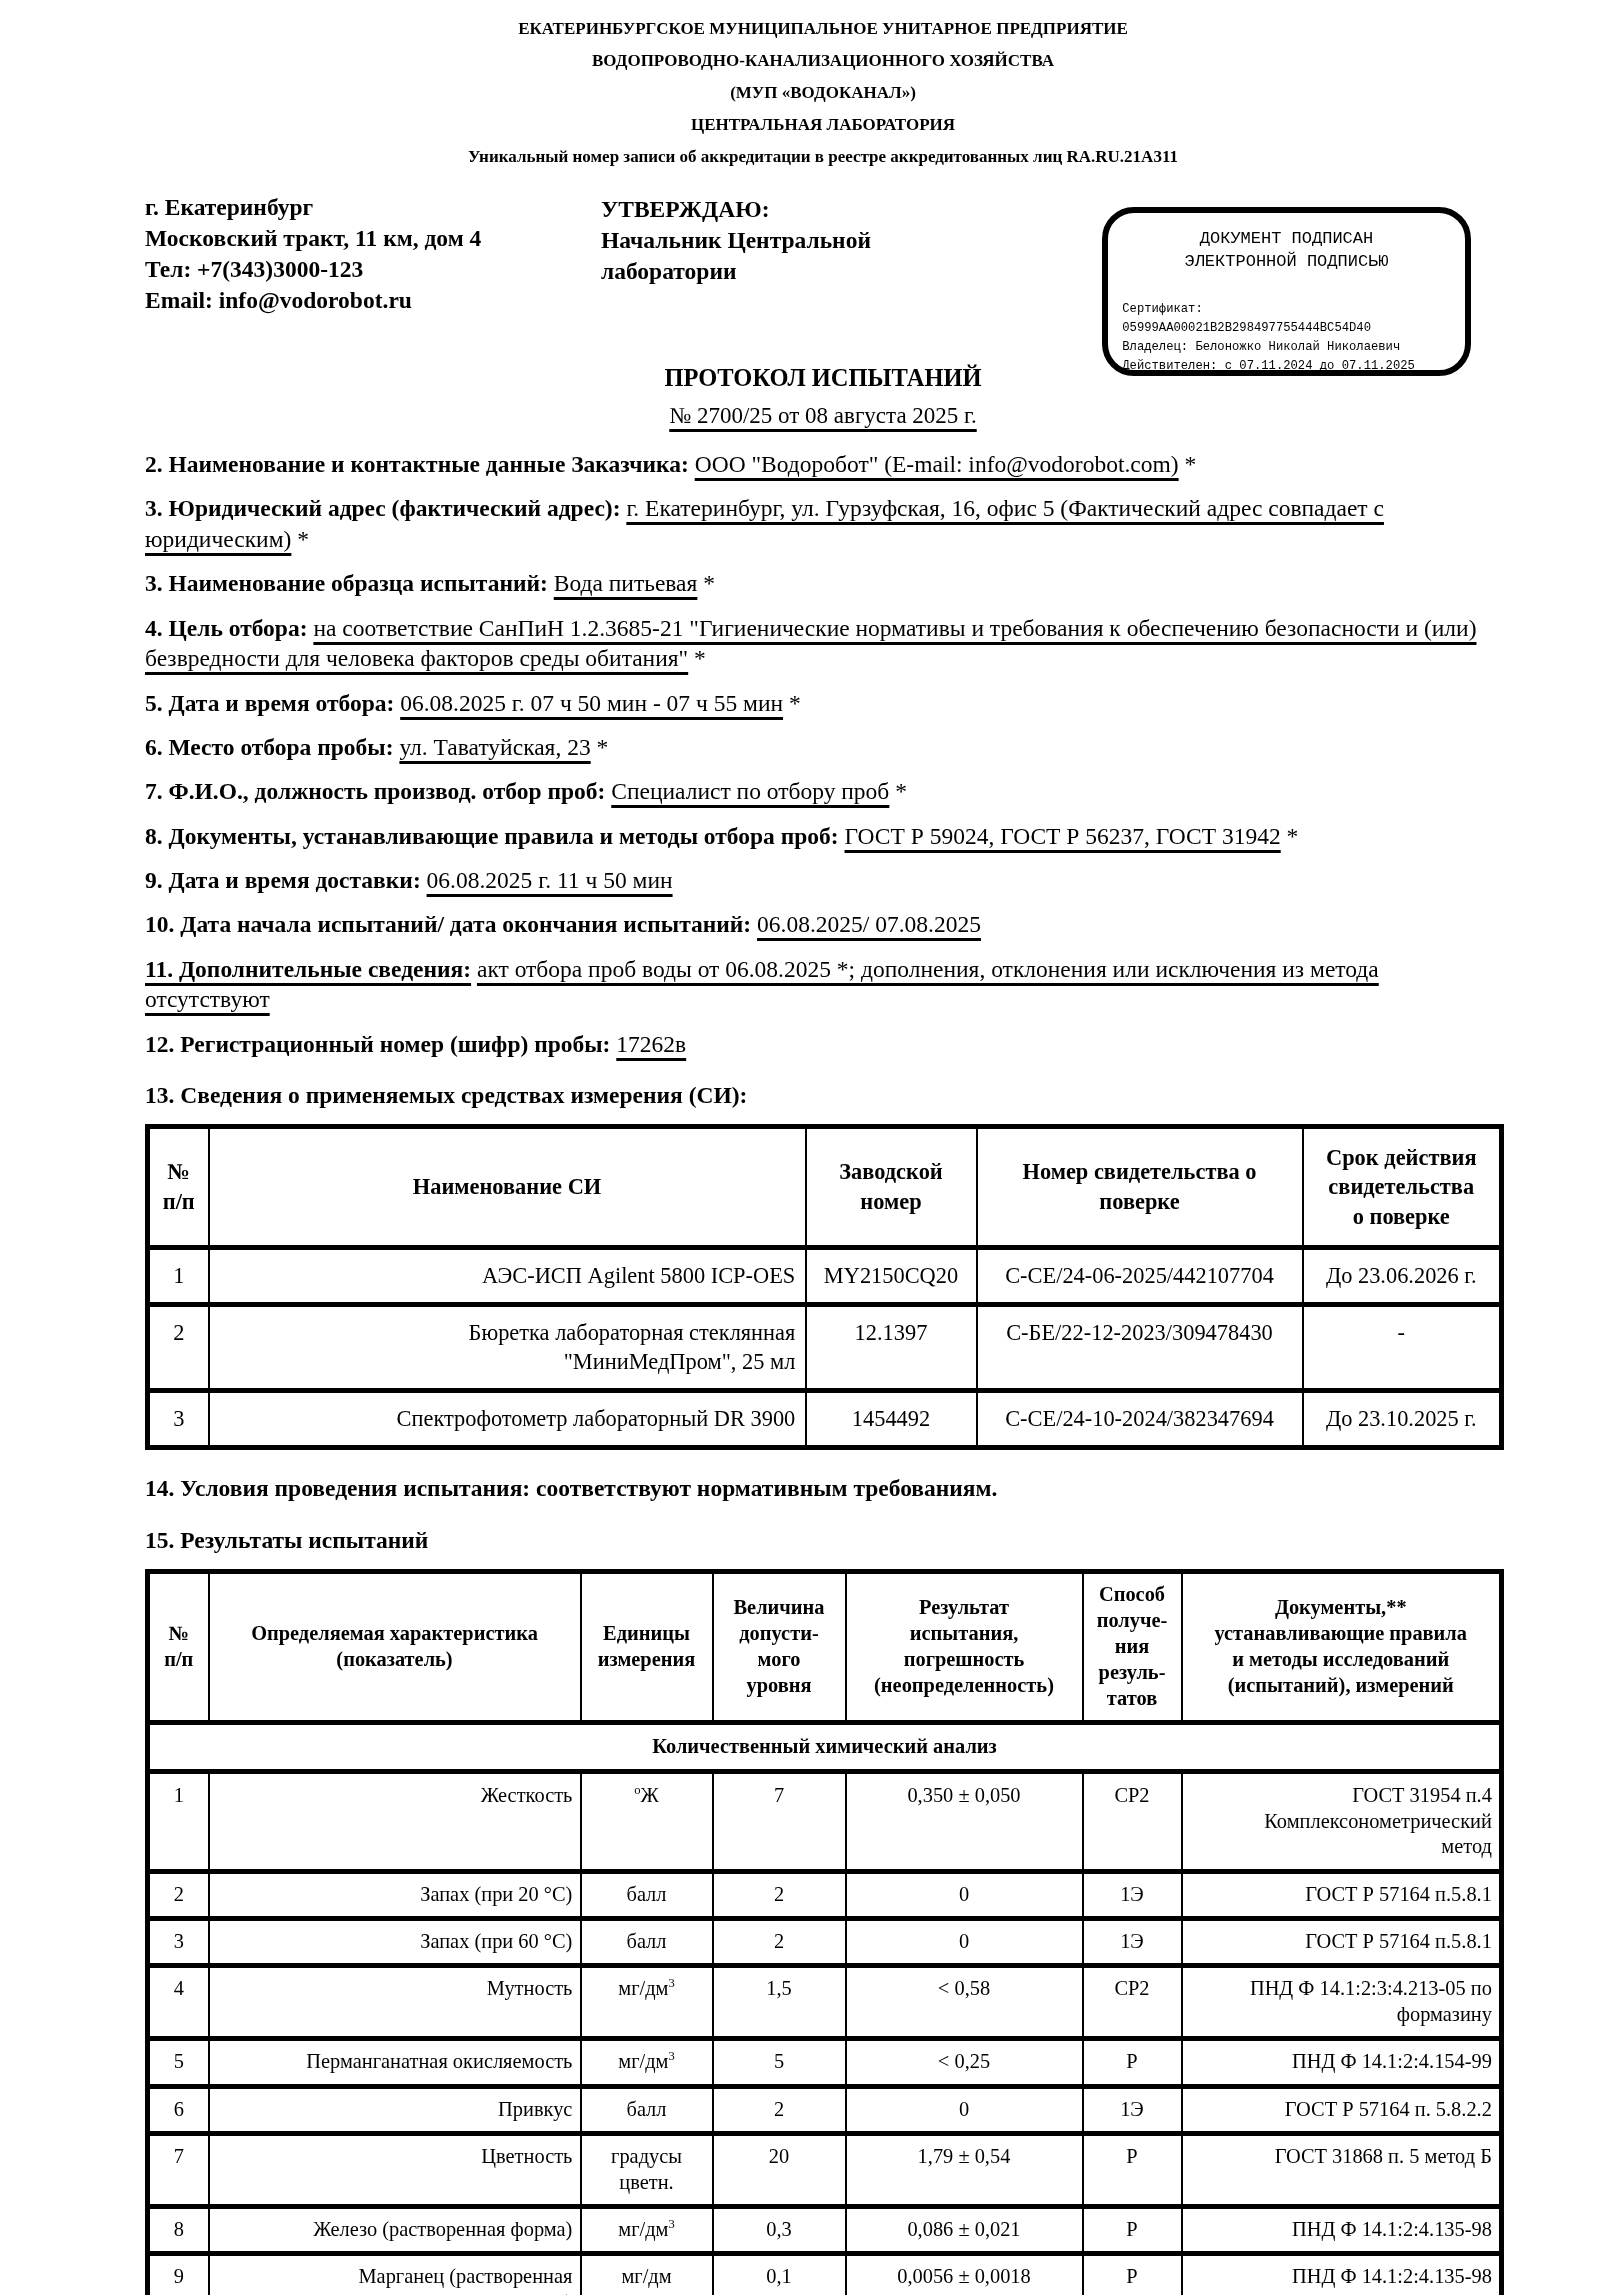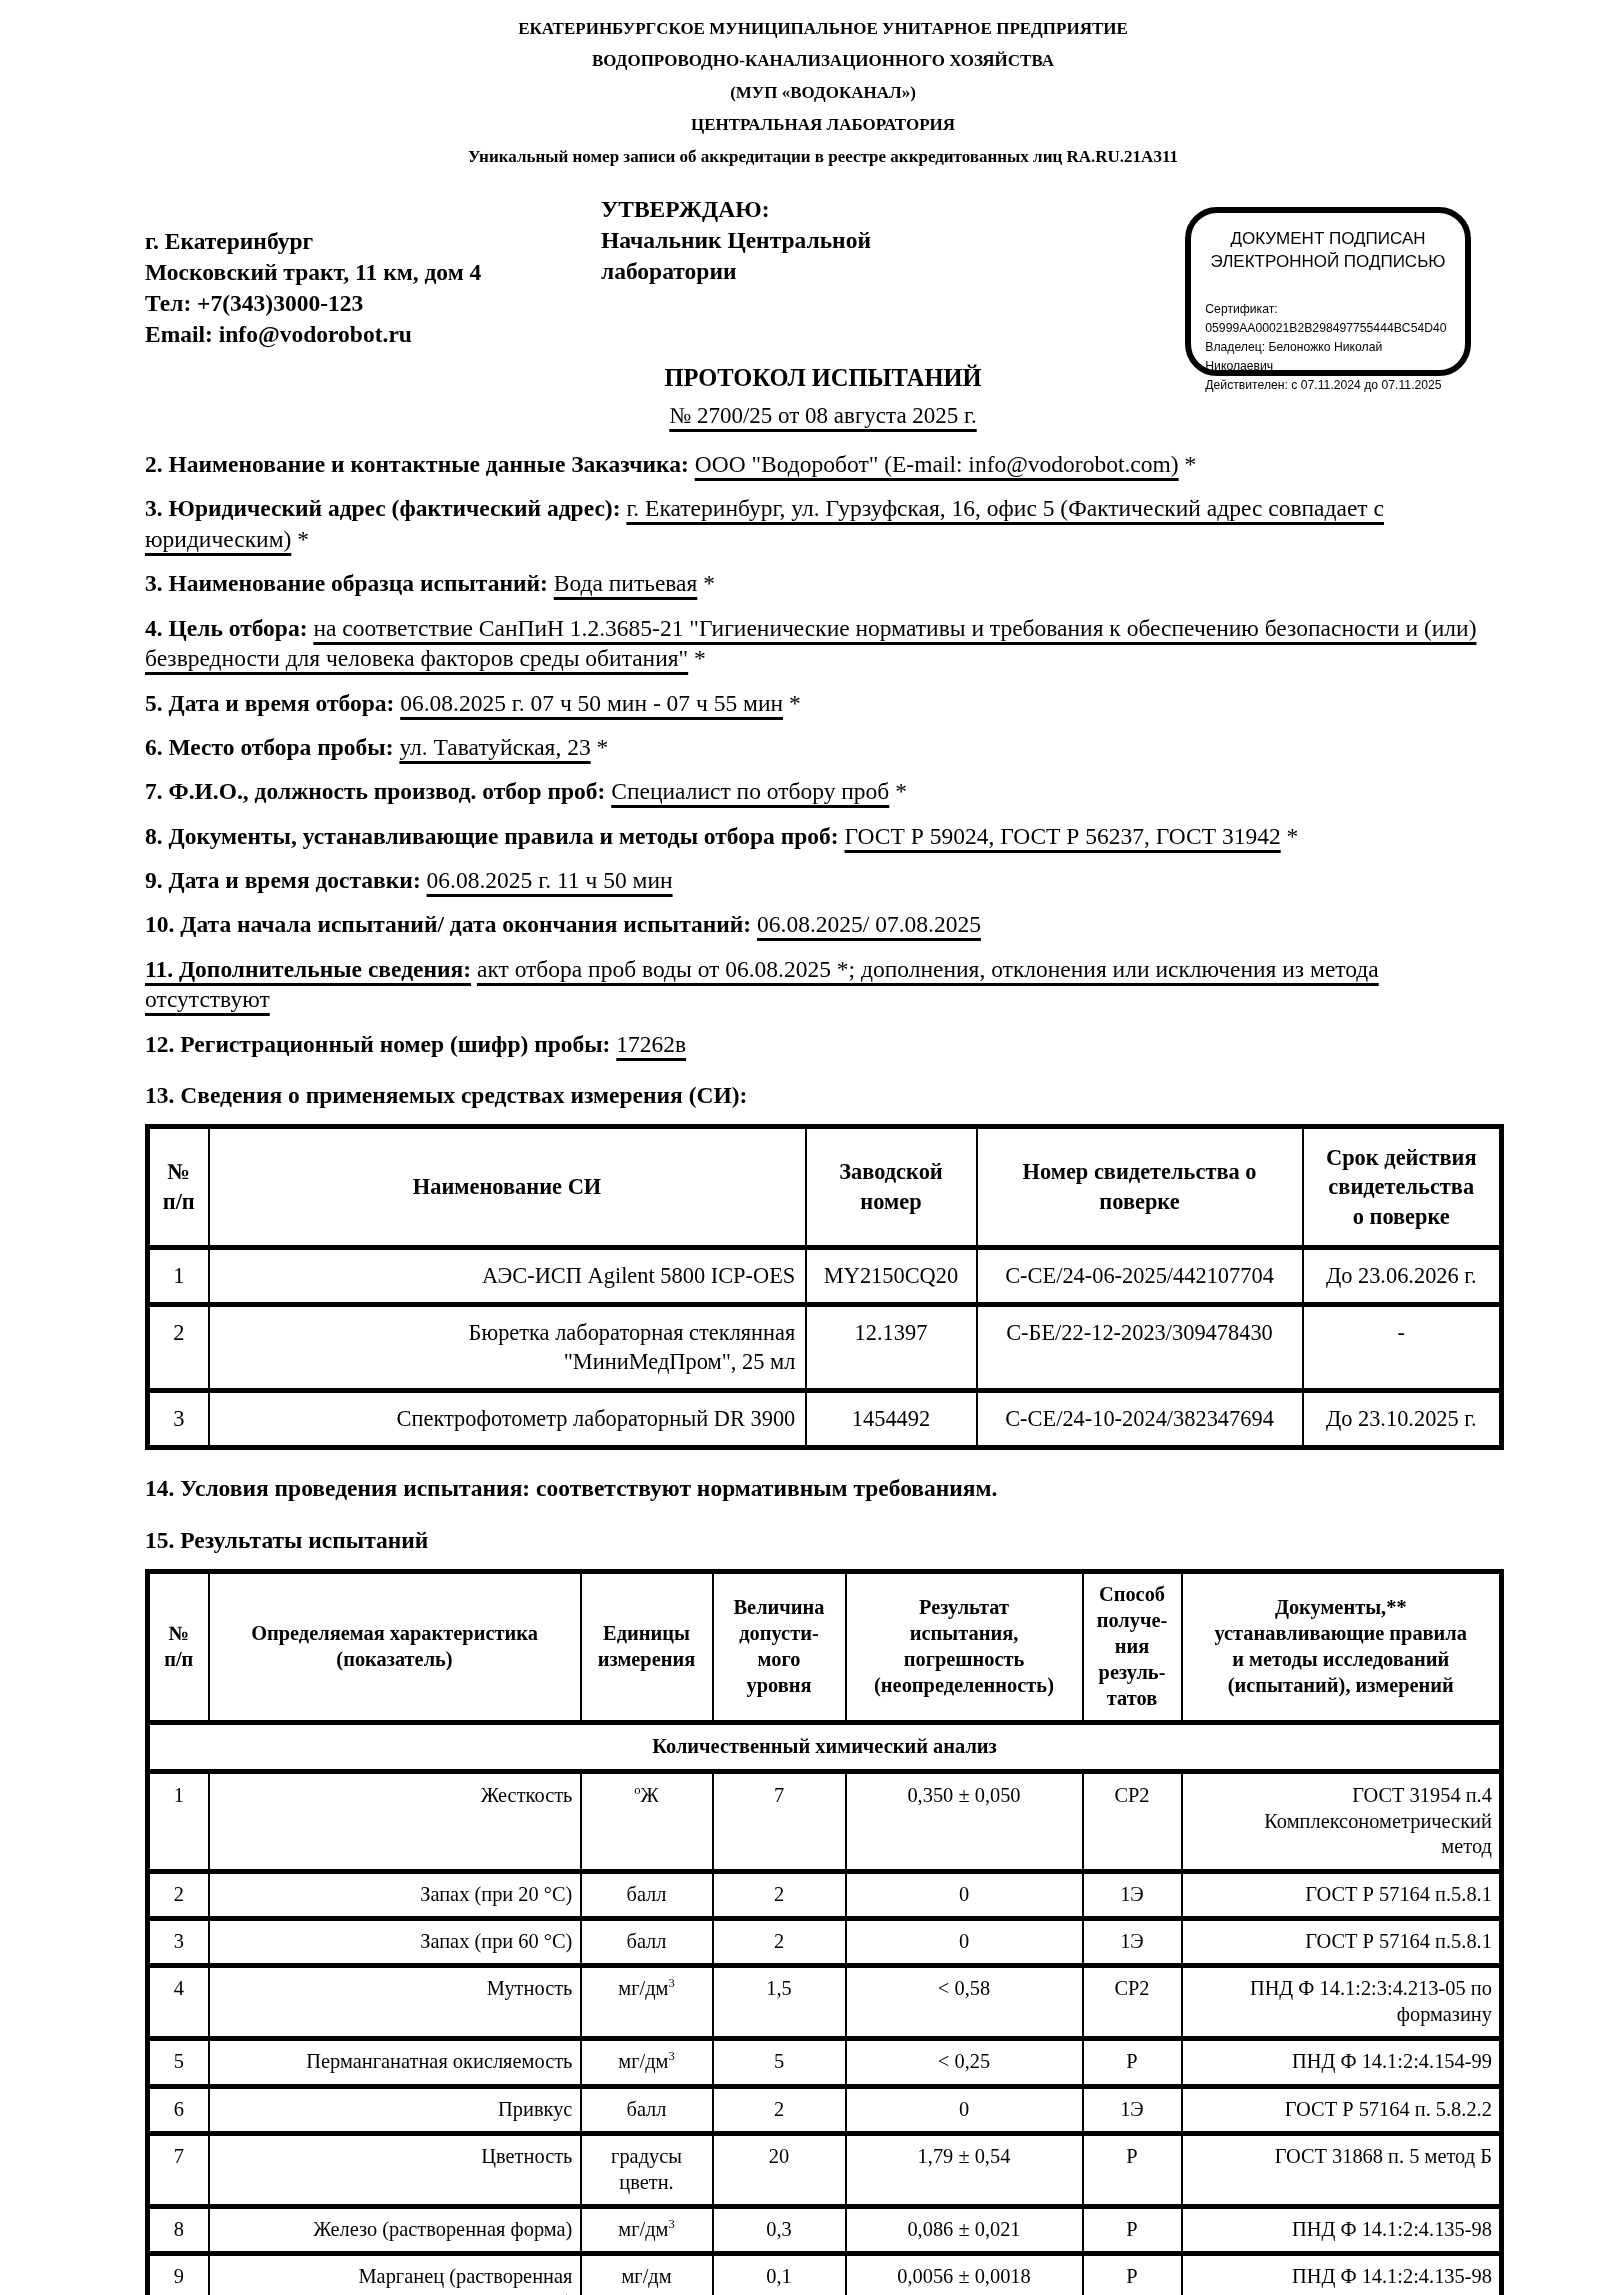--- a/index.html
+++ b/index.html
@@ -9,26 +9,26 @@
     font-family:"Liberation Serif","DejaVu Serif",serif;
     font-size:23.5px;line-height:1.3;
   }
   .page{padding:13.3px 122px 0 145px;box-sizing:border-box;width:1623px;}
 
   
   .hdr{text-align:center;font-weight:bold;font-size:17px;line-height:32px;}
 
   
   .topinfo{position:relative;height:158px;margin-top:18.4px;}
-  .contacts{position:absolute;left:0;top:0;font-weight:bold;line-height:31px;margin-top:34px;}
+  .contacts{position:absolute;left:0;top:0;font-weight:bold;line-height:31px;}
   .approve{position:absolute;left:456px;top:2px;font-weight:bold;line-height:31px;width:337px;}
   .stamp{
-    position:absolute;top:15.3px;right:30px;width:286px;height:169px;
+    position:absolute;top:15.3px;right:30px;width:369px;height:169px;
     border:6.6px solid #000;border-radius:32px;box-sizing:border-box;
-    font-family:Liberation Sans, sans-serif;background:#fff;z-index:2;
+    font-family:Liberation Mono, monospace;background:#fff;z-index:2;
   }
   .stamp-title{margin-top:15.3px;text-align:center;font-size:17px;line-height:22.4px;letter-spacing:0;}
   .stamp-meta{margin:26.5px 14.3px 0 14.3px;font-size:12.2px;line-height:19px;}
 
   
   .proto-title{margin-top:12.2px;text-align:center;font-weight:bold;font-size:24.5px;}
   .proto-num{margin-top:7.1px;text-align:center;font-size:23px;}
 
   
   .items{margin-top:18.4px;}

